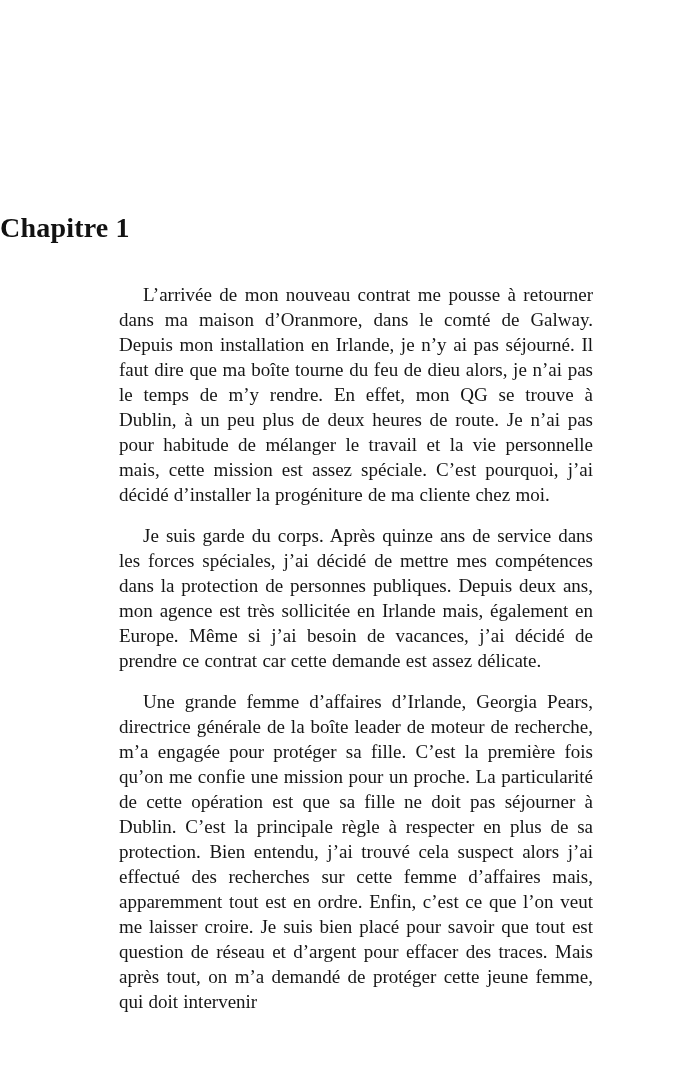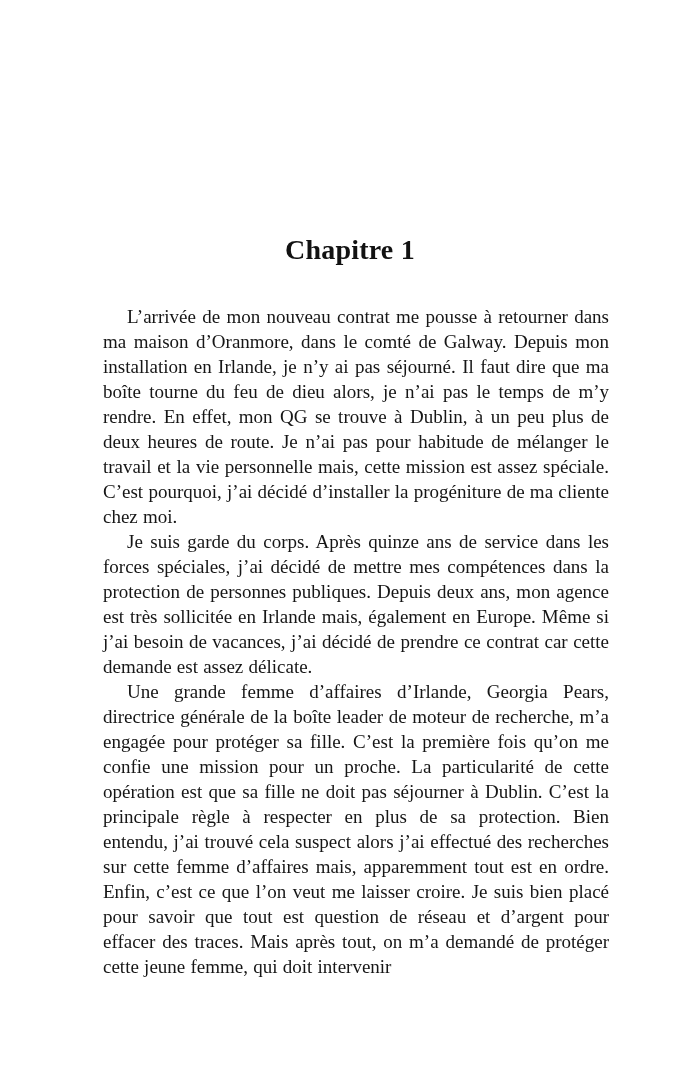--- a/index.html
+++ b/index.html
@@ -16,22 +16,20 @@
     position: relative;
     width: 700px;
     height: 1080px;
     background: #ffffff;
     color: #161616;
     font-family: "Liberation Serif", "DejaVu Serif", serif;
   }
 
   .chapter-heading {
     padding-top: 211px;
-    text-align: center;
-    margin-top: 22px;
   }
 
   .chapter-title,
   .chapter-subtitle {
     font-family: "Liberation Serif", "DejaVu Serif", serif;
     font-weight: bold;
     font-size: 28px;
     line-height: 34px;
     color: #121212;
     letter-spacing: 0.2px;
@@ -41,21 +39,21 @@
     margin-top: 37px;
     margin-left: 103px;
     width: 506px;
     font-size: 19px;
     line-height: 25px;
     text-align: justify;
     color: #161616;
   }
 
   .chapter-body p {
-    margin: 0;
+    margin: 16px;
     text-indent: 24px;
     word-spacing: 0.5px;
   }
 </style>
 </head>
 <body>
 
 <div class="book-page">
 
   <header class="chapter-heading">

